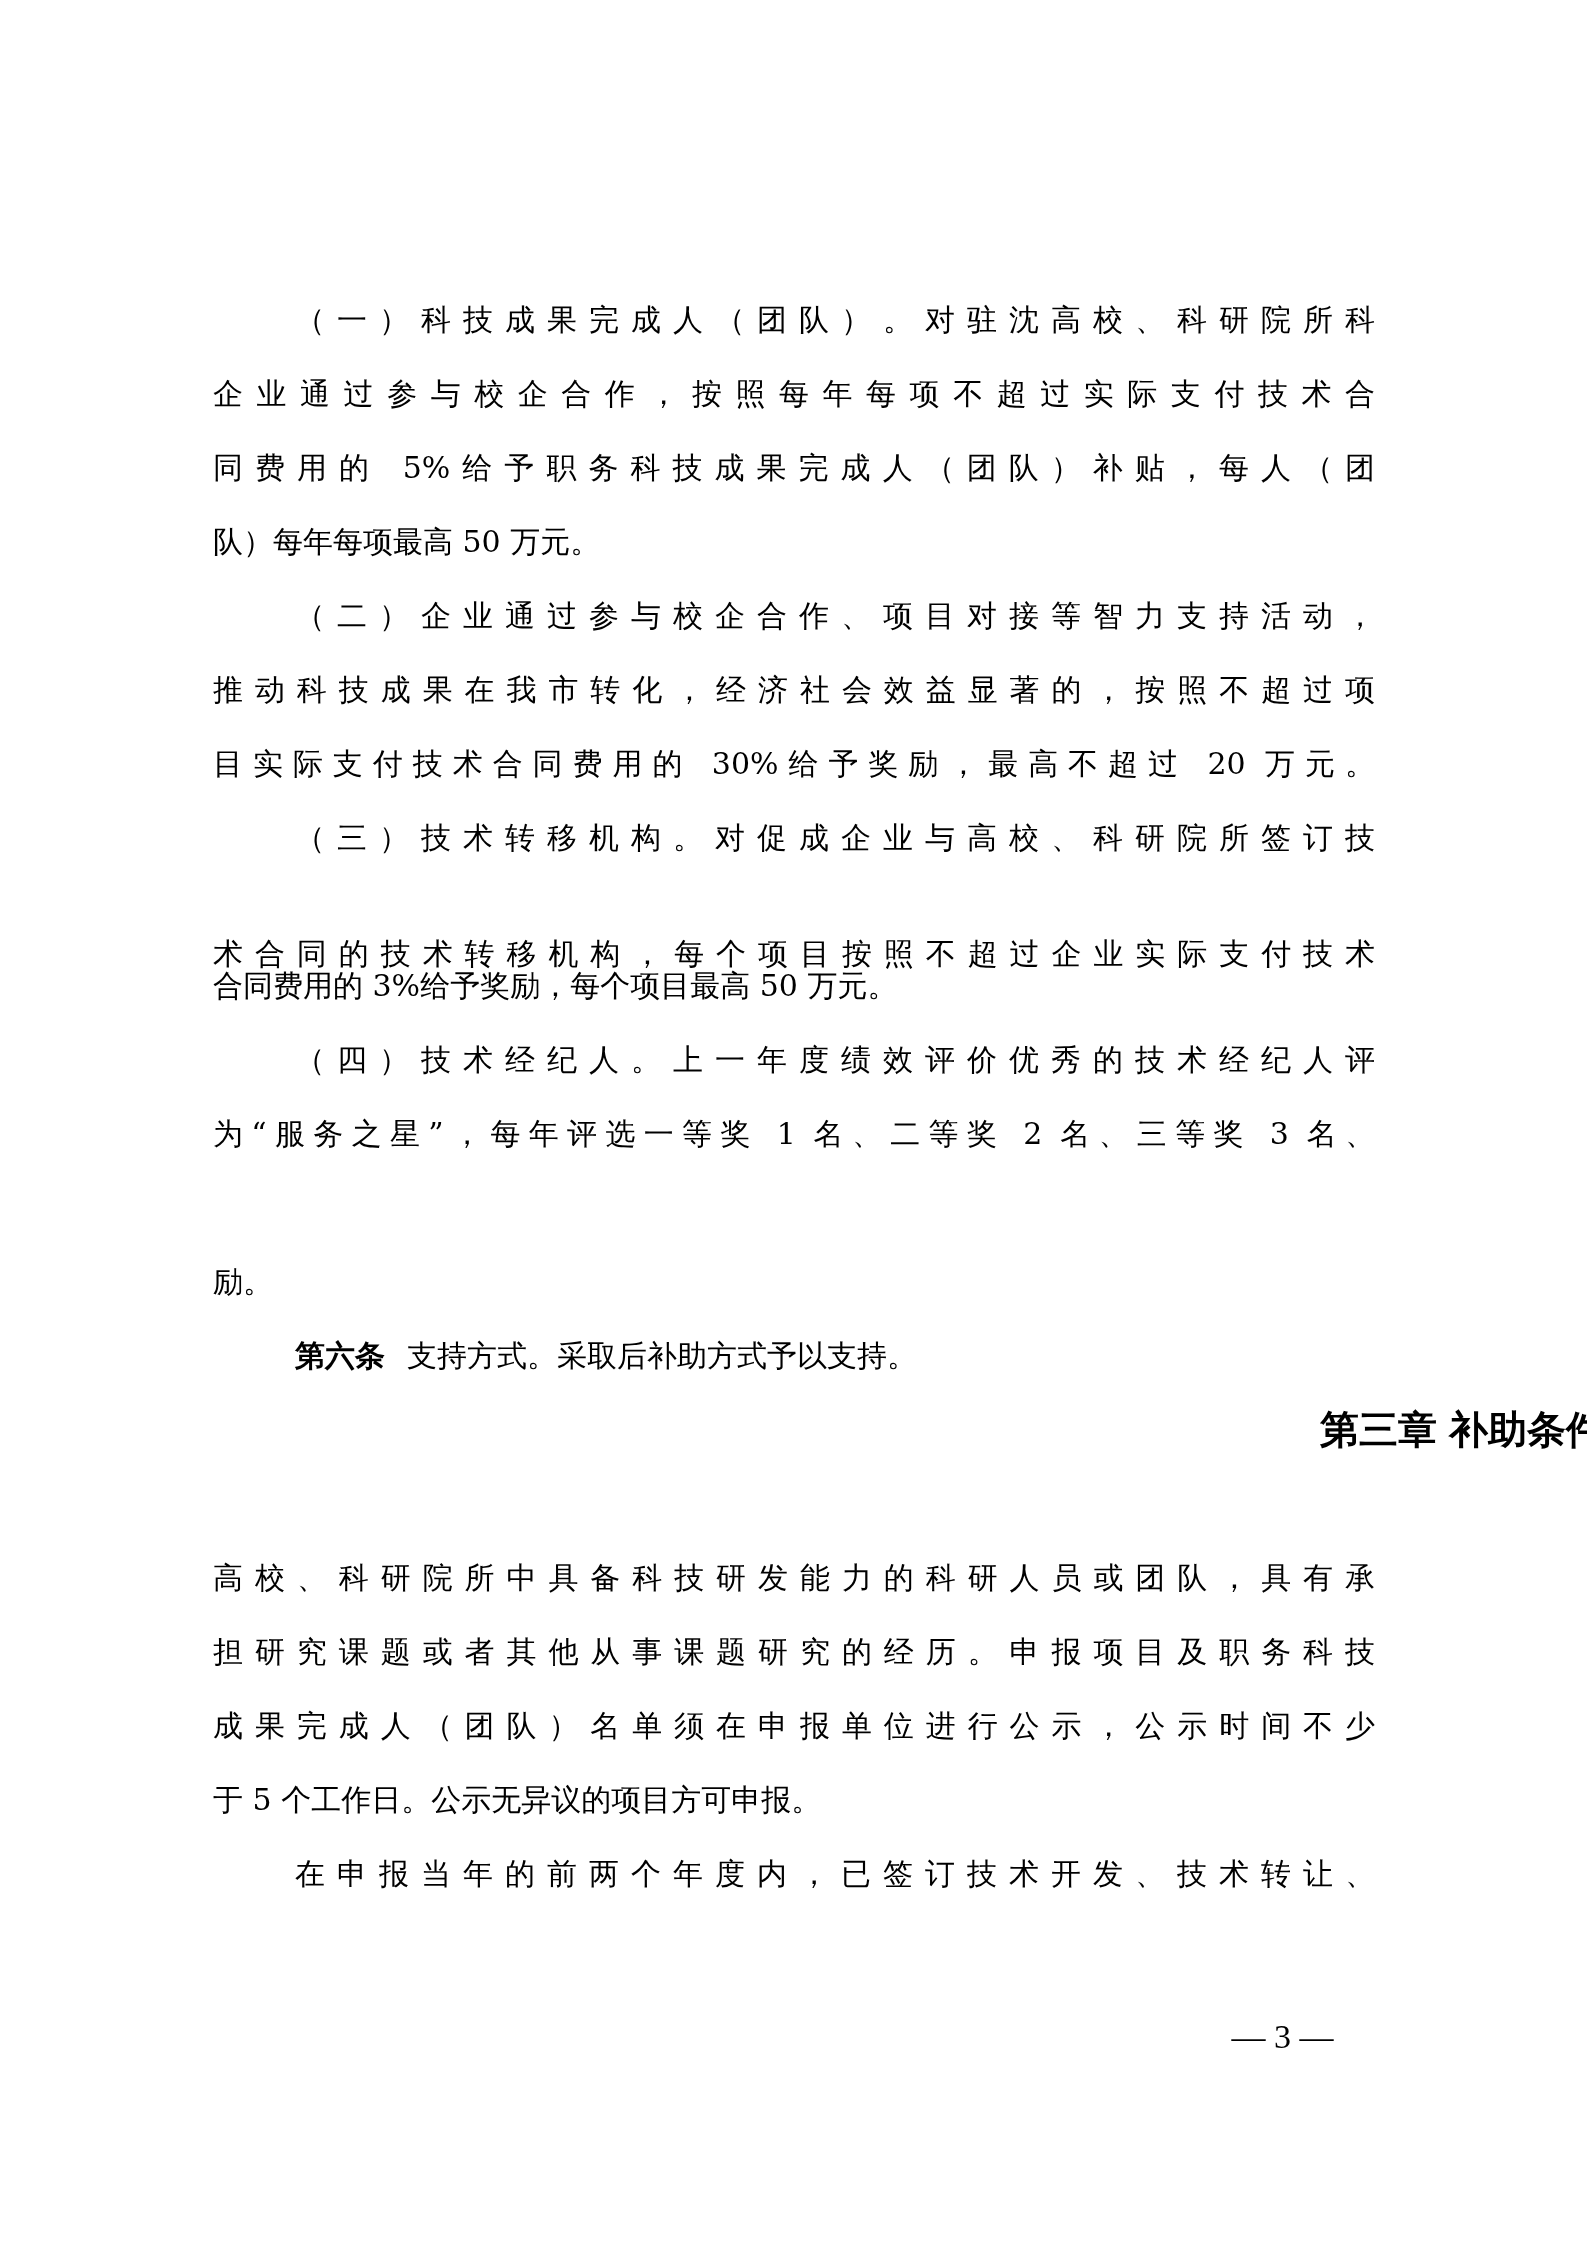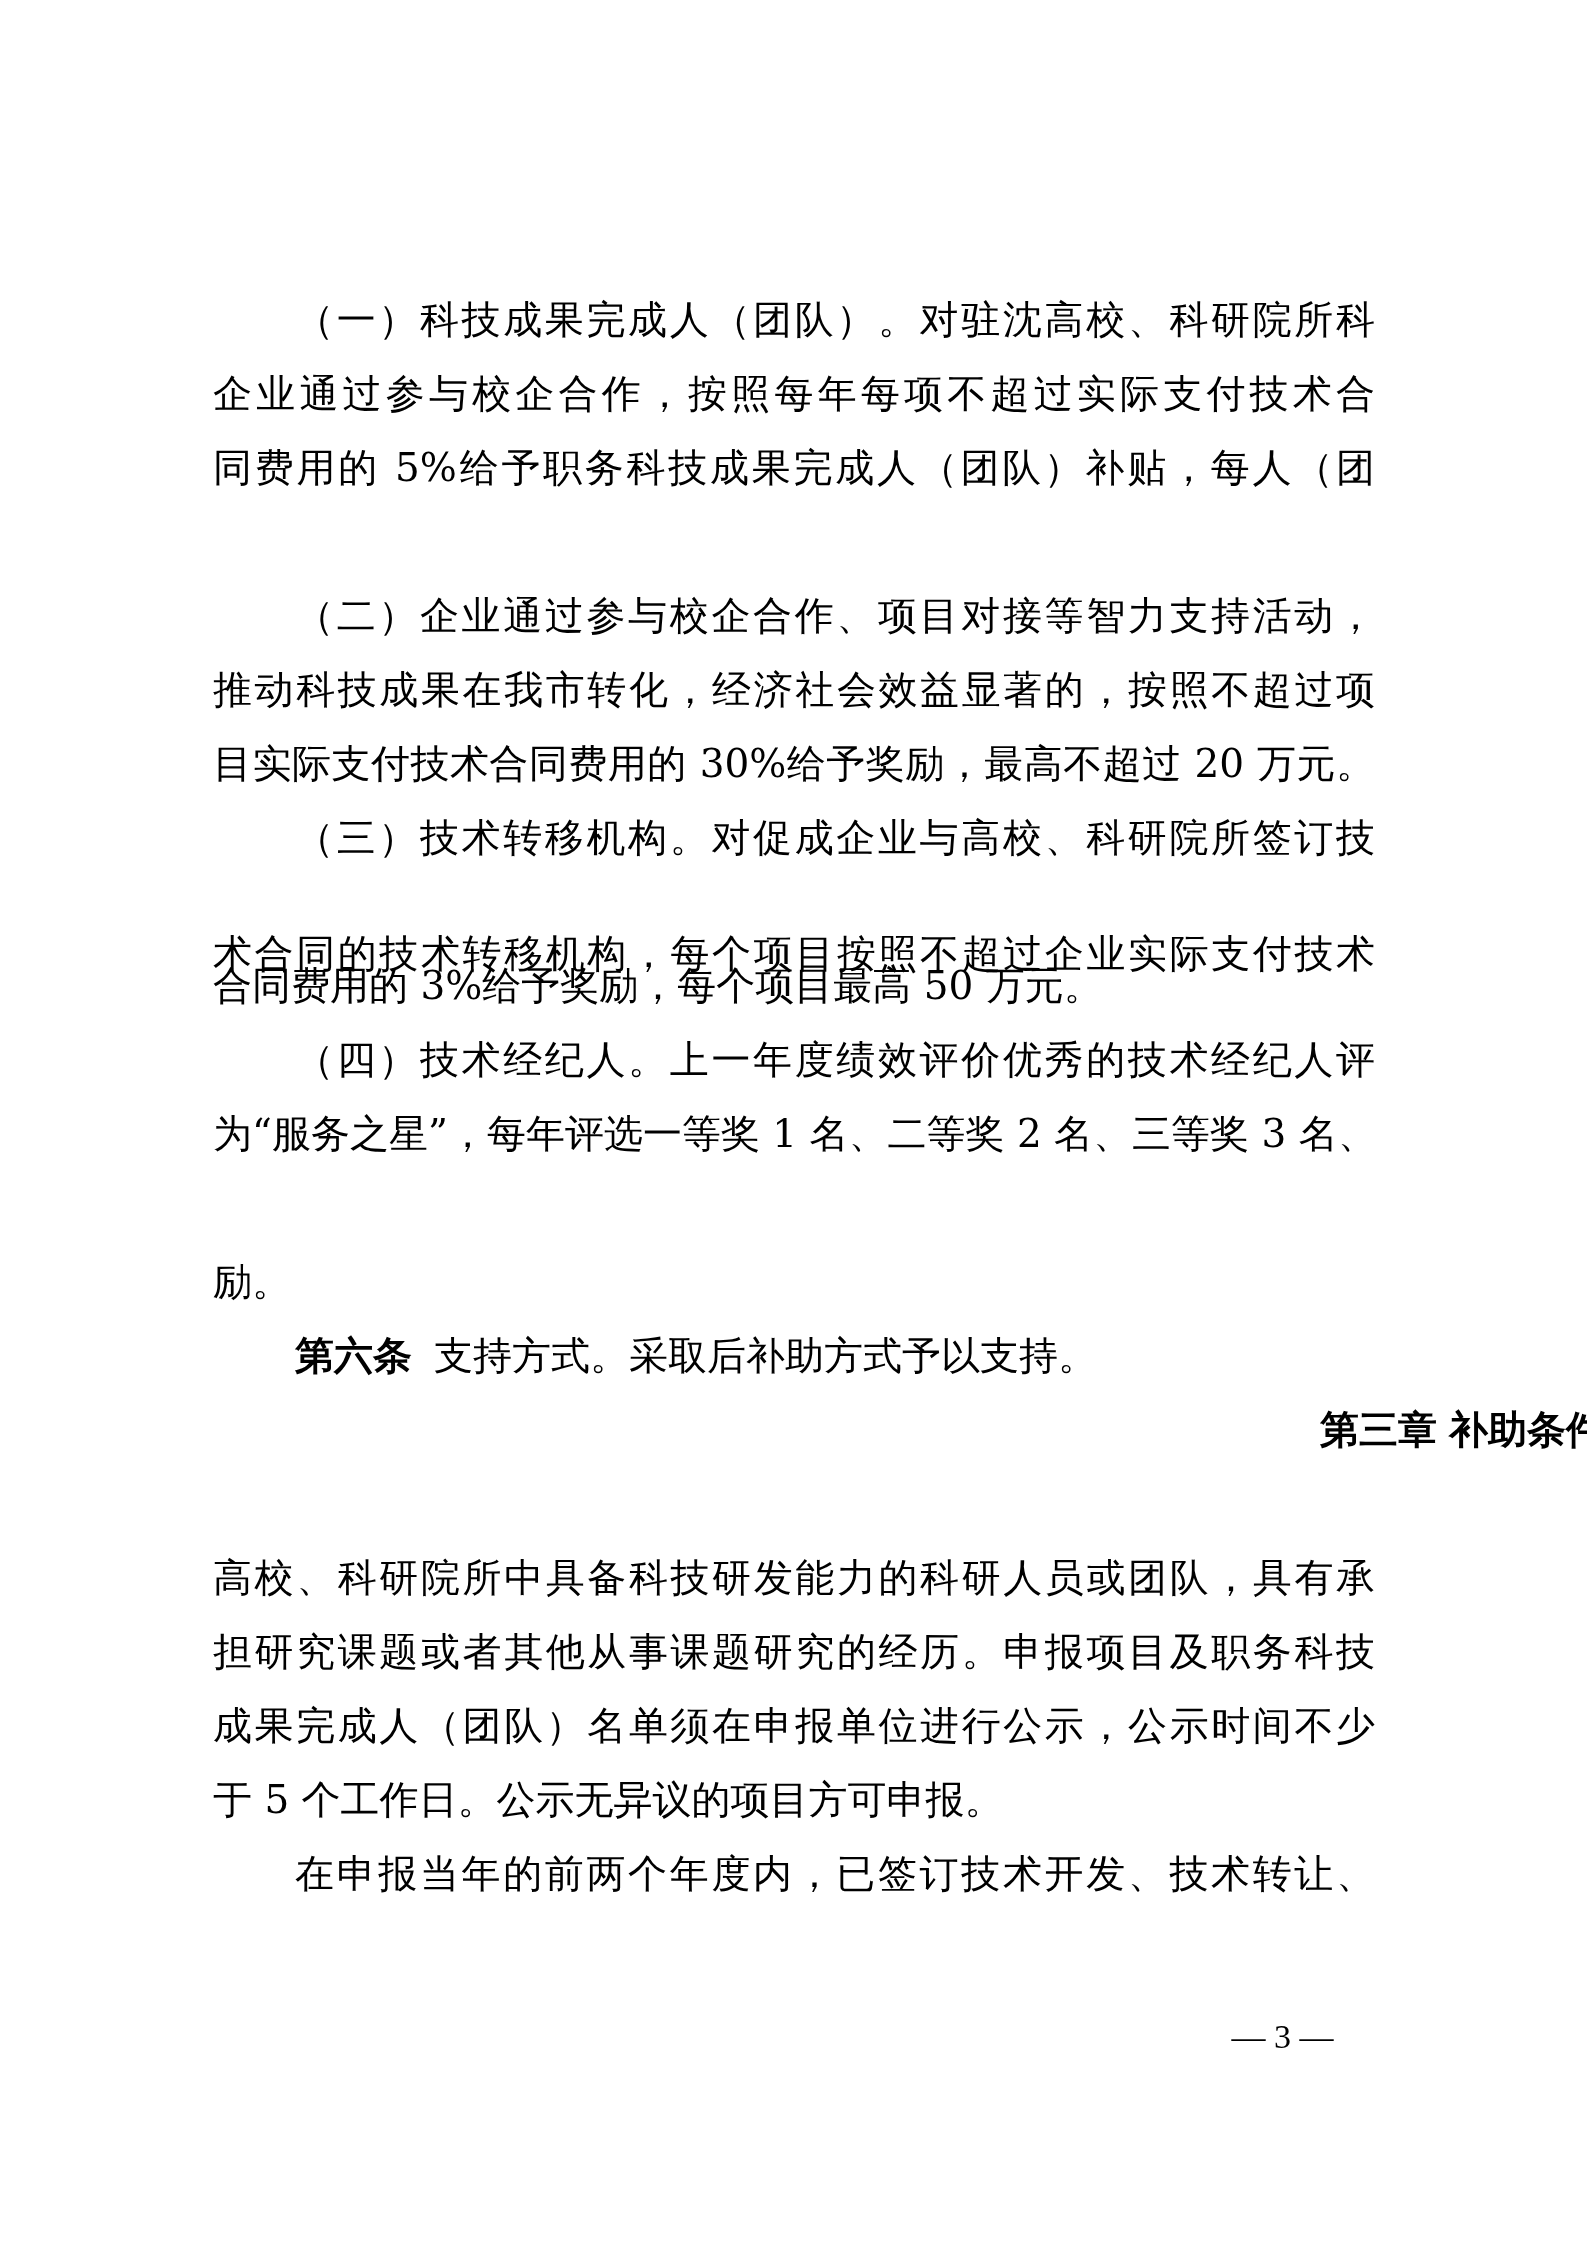--- a/index.html
+++ b/index.html
@@ -1,38 +1,39 @@
 <!DOCTYPE html>
 <html><head>
 <meta charset="utf-8">
 <style>
   html, body { margin: 0; padding: 0; background: #ffffff; }
   body { width: 1587px; height: 2245px; position: relative; overflow: hidden;
          font-family: "DejaVu Serif", "Liberation Serif", serif; color: #000; }
   .page { position: absolute; left: 0; top: 0; width: 1587px; height: 2245px; background: #fff; }
   .line { position: absolute; left: 213px; width: 1162px; height: 60px; line-height: 60px;
-          font-size: 39px; white-space: nowrap; text-align-last: justify; text-align: justify; }
+          font-size: 30px; white-space: nowrap; text-align-last: justify; text-align: justify; }
   .line.indent { left: 295px; width: 1080px; }
   .line.last { text-align-last: left; }
   .bold { font-family: "DejaVu Sans", "Liberation Sans", sans-serif; font-weight: bold; }
   .heading { position: absolute; left: 0; width: 1587px; text-align: right; height: 60px; line-height: 60px;
              font-size: 39px; font-family: "DejaVu Sans", "Liberation Sans", sans-serif; font-weight: bold; margin-left: 24px; }
   .heading span { margin: 0 6px; }
   .gap { display: inline-block; width: 22px; }
   .pagenum { position: absolute; top: 2012px; left: 1215px; width: 135px; height: 50px; line-height: 50px;
              font-size: 34px; text-align: center; font-family: "Liberation Serif", serif; }
 </style>
 </head>
 <body>
 
 <div class="page">
 
   <div class="line indent" style="top:290px">（一）科技成果完成人（团队）。对驻沈高校、科研院所科</div>
   <div class="line" style="top:364px">企业通过参与校企合作，按照每年每项不超过实际支付技术合</div>
   <div class="line" style="top:438px">同费用的 5%给予职务科技成果完成人（团队）补贴，每人（团</div>
+  <div class="line last" style="top:512px">队）每年每项最高 50 万元。</div>
 
   <div class="line indent" style="top:586px">（二）企业通过参与校企合作、项目对接等智力支持活动，</div>
   <div class="line" style="top:660px">推动科技成果在我市转化，经济社会效益显著的，按照不超过项</div>
   <div class="line" style="top:734px">目实际支付技术合同费用的 30%给予奖励，最高不超过 20 万元。</div>
 
   <div class="line indent" style="top:808px">（三）技术转移机构。对促成企业与高校、科研院所签订技</div>
   <div class="line" style="top:924px">术合同的技术转移机构，每个项目按照不超过企业实际支付技术</div>
   <div class="line last" style="top:956px">合同费用的 3%给予奖励，每个项目最高 50 万元。</div>
 
   <div class="line indent" style="top:1030px">（四）技术经纪人。上一年度绩效评价优秀的技术经纪人评</div>

